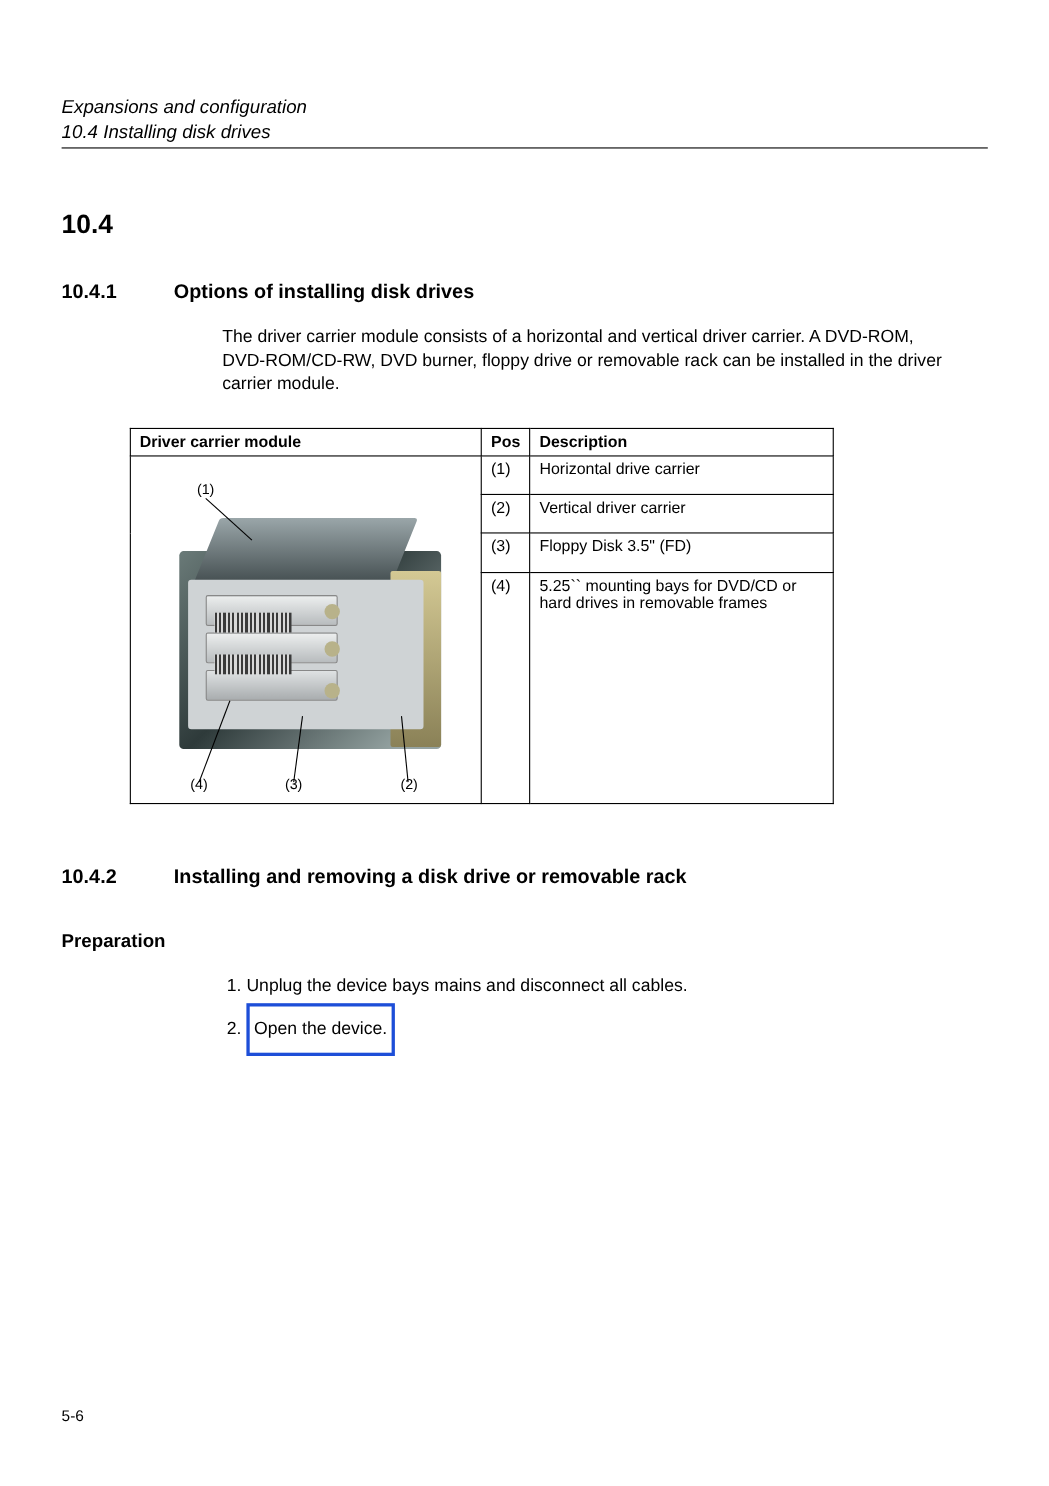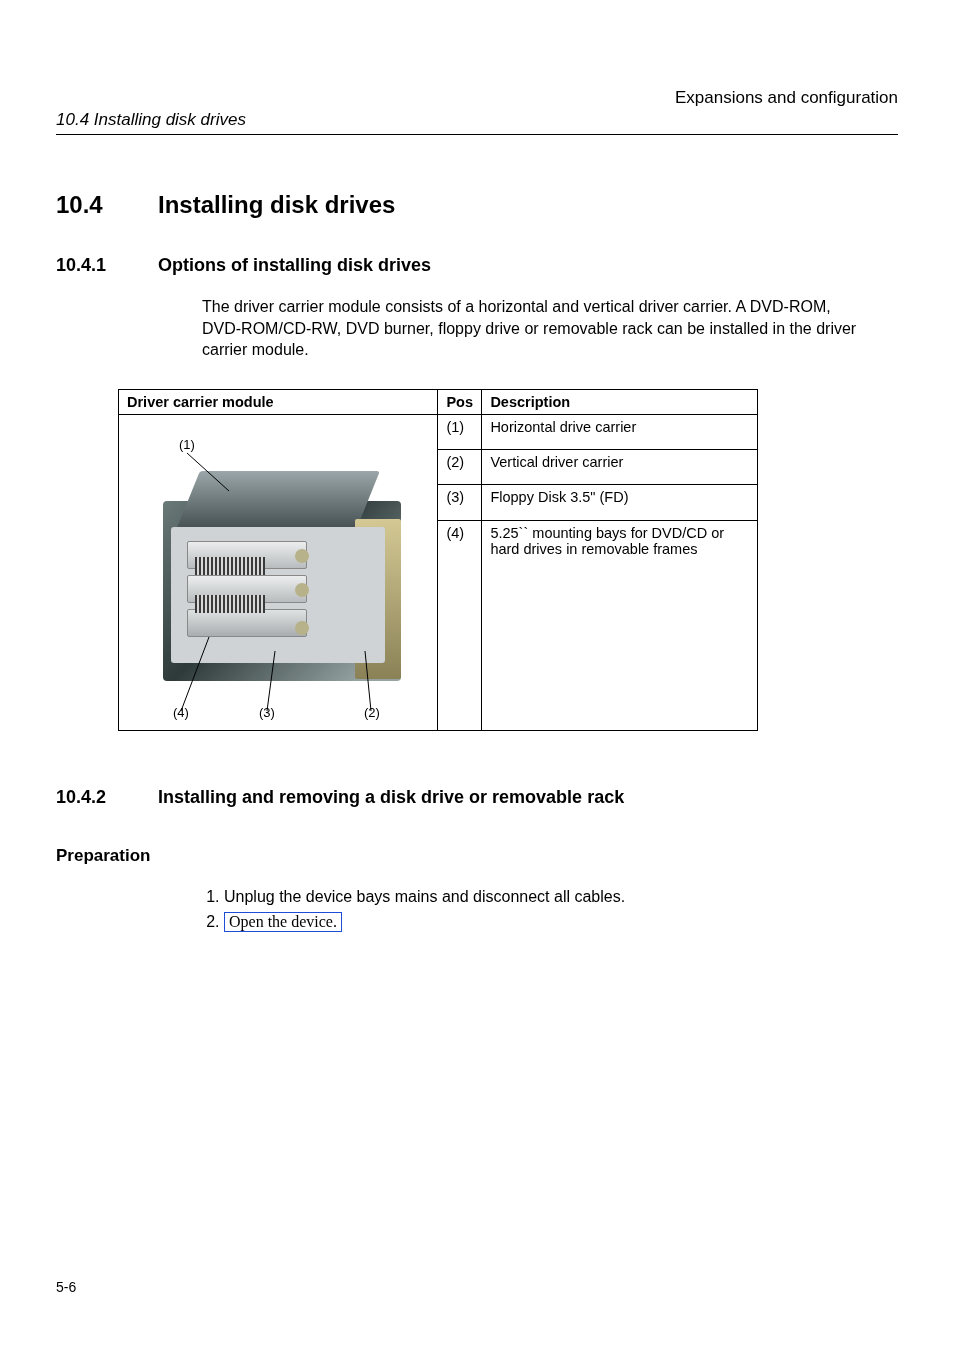--- a/index.html
+++ b/index.html
@@ -1,32 +1,32 @@
 <!DOCTYPE html>
 <html><head>
 <meta charset="utf-8">
 <style>
   * { box-sizing: border-box; margin: 0; padding: 0; }
   html, body { width: 954px; height: 1351px; background: #fff; font-family: Arial, Helvetica, sans-serif; color: #000; }
   .page { width: 954px; height: 1351px; position: relative; padding: 88px 56px 56px 56px; }
   .running-head { margin-bottom: 6px; }
-  .running-head .chapter { font-size: 17px; text-align: right; }
+  .running-head .chapter { font-style: italic; font-size: 17px; }
   .running-head .section { font-style: italic; font-size: 17px; margin-top: 2px; }
   .running-head .rule { border-bottom: 1px solid #000; margin-top: 4px; }
   .h2-row { display: flex; align-items: baseline; margin-top: 56px; }
   .h2-row .num { font-size: 24px; font-weight: bold; width: 48px; }
   .h2-row .title { font-size: 24px; font-weight: bold; margin-left: 54px; }
   .h3-row { display: flex; align-items: baseline; margin-top: 36px; }
   .h3-row .num { font-size: 18px; font-weight: bold; width: 56px; }
   .h3-row .title { font-size: 18px; font-weight: bold; margin-left: 46px; }
   .body-text { margin-left: 146px; margin-top: 20px; font-size: 16px; line-height: 1.35; max-width: 660px; }
   .h4-title { font-size: 17px; font-weight: bold; margin-top: 38px; }
   .steps { margin-left: 146px; margin-top: 22px; font-size: 16px; }
   .steps li { list-style: decimal; margin-left: 22px; margin-bottom: 6px; }
-  .link-box { border: 1px solid #1d4ed8; padding: 0 4px; display: inline-block; font-family: Liberation Serif, serif; }
+  .link-box { border: 3px solid #1d4ed8; padding: 12px 4px; display: inline-block; }
   .footer { position: absolute; bottom: 56px; left: 56px; right: 56px; display: flex; justify-content: space-between; align-items: flex-end; font-size: 14px; }
   .footer .right { text-align: right; line-height: 1.35; }
   .footer .right .line1 { font-size: 12.5px; }
   .tbl-wrap { margin-left: 62px; margin-top: 28px; }
   table.mod { border-collapse: collapse; width: 640px; }
   table.mod th, table.mod td { border: 1px solid #000; font-size: 14.5px; text-align: left; padding: 4px 8px; vertical-align: top; }
   table.mod th { font-weight: bold; }
   .col-img { width: 320px; }
   .col-pos { width: 44px; text-align: center; }
   .col-desc { width: 276px; }
@@ -60,21 +60,20 @@
 <div class="page">
 
   <div class="running-head">
     <div class="chapter">Expansions and configuration</div>
     <div class="section">10.4 Installing disk drives</div>
     <div class="rule"></div>
   </div>
 
   <div class="h2-row">
     <div class="num">10.4</div>
-    <div class="title">Installing disk drives</div>
   </div>
 
   <div class="h3-row">
     <div class="num">10.4.1</div>
     <div class="title">Options of installing disk drives</div>
   </div>
 
   <div class="body-text">The driver carrier module consists of a horizontal and vertical driver carrier. A DVD-ROM, DVD-ROM/CD-RW, DVD burner, floppy drive or removable rack can be installed in the driver carrier module.</div>
 
   <div class="tbl-wrap">

